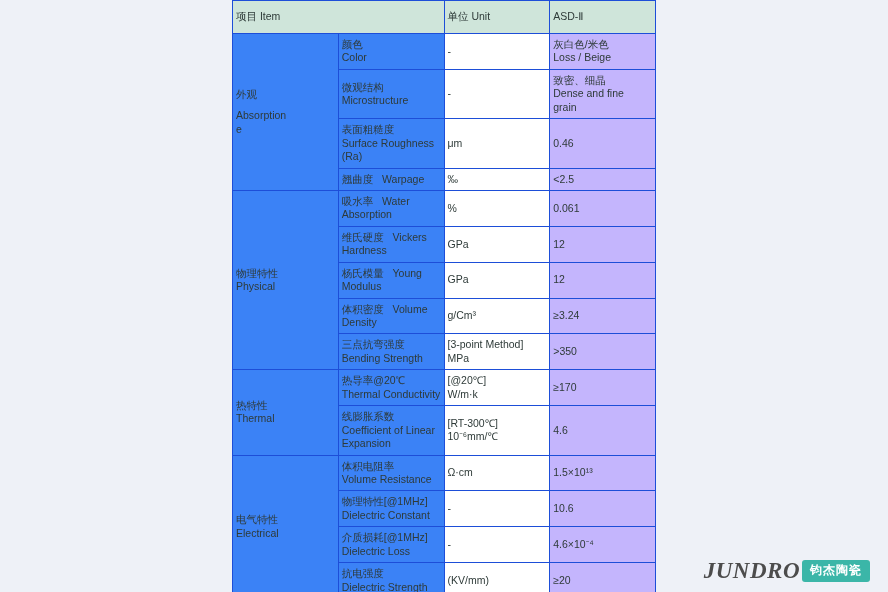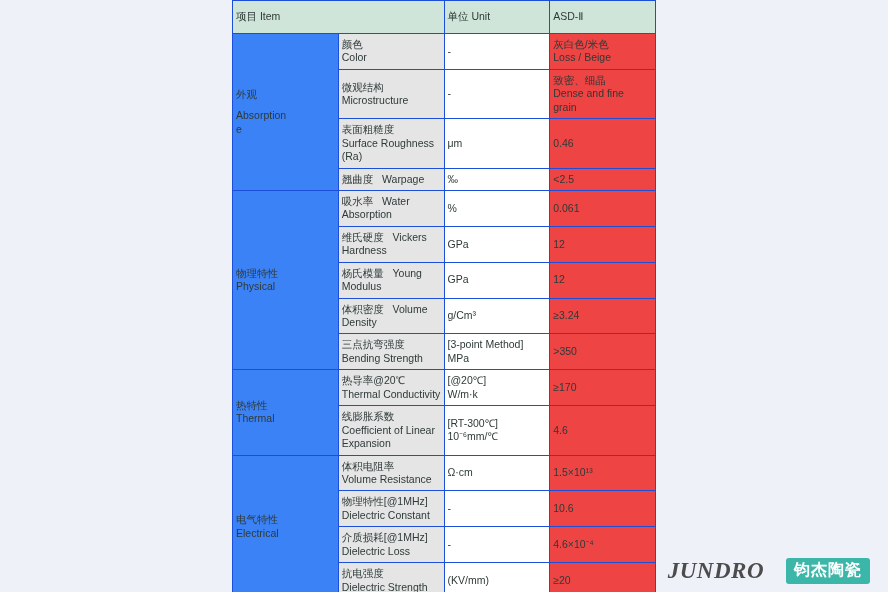--- a/index.html
+++ b/index.html
@@ -46,55 +46,55 @@
   }
   th.cat {
     background: #3b82f6;
     width: 66px;
     font-weight: normal;
     font-size: 10.5px;
     color: #2b3936;
   }
   td.item {
     width: 148px;
-    background: #e5e5e5;
+    background: #3b82f6;
     padding: 5px 6px;
   }
   td.unit {
     width: 98px;
     background: #ffffff;
   }
   td.val {
     width: 110px;
-    background: #ef4444;
+    background: #c4b5fd;
   }
   .ln { display: block; }
 
   
   #logo {
     position: absolute;
     right: 18px;
     bottom: 8px;
     display: flex;
     align-items: center;
-    gap: 22px;
+    gap: 2px;
     background: transparent;
   }
   #logo .mark {
     font-family: "Liberation Serif", serif;
     font-style: italic;
     font-weight: bold;
     font-size: 23px;
     color: #4c4c4c;
     letter-spacing: 0.5px;
   }
   #logo .pill {
     background: #3bb6a8;
     color: #ffffff;
-    font-size: 16px;
+    font-size: 12px;
     font-weight: bold;
     padding: 2px 8px 3px 8px;
     border-radius: 3px;
     letter-spacing: 1px;
   }
 </style>
 </head>
 <body>
 
 <div id="sheet">

